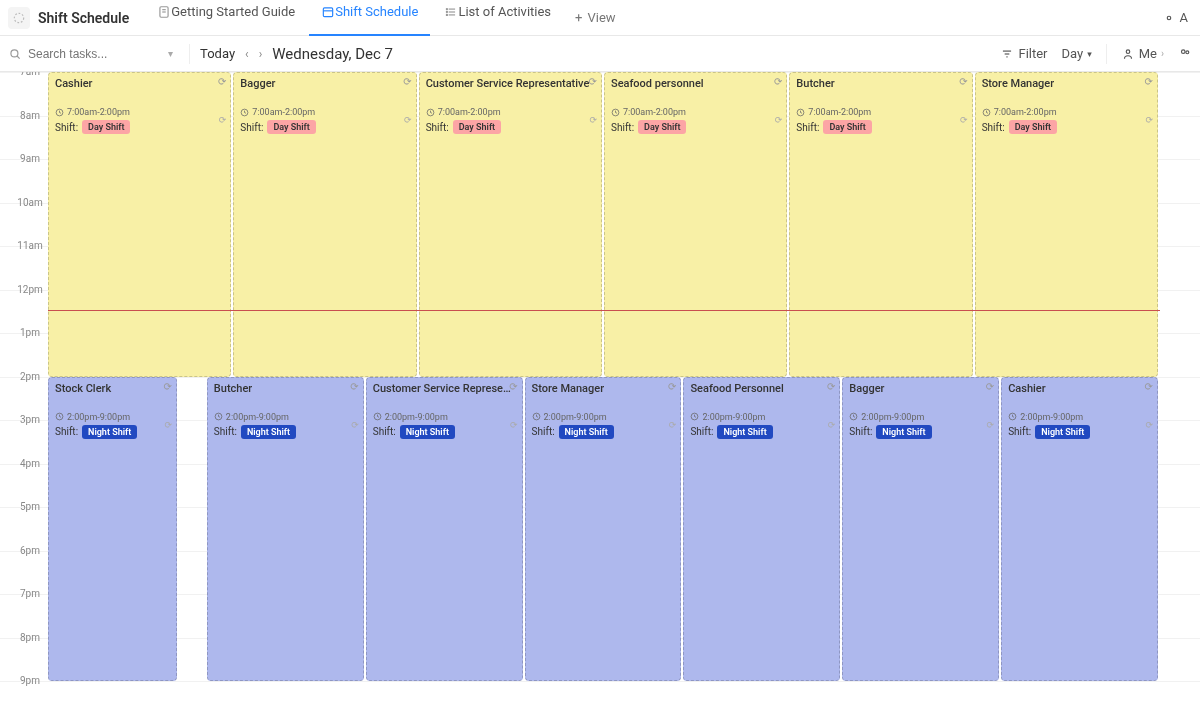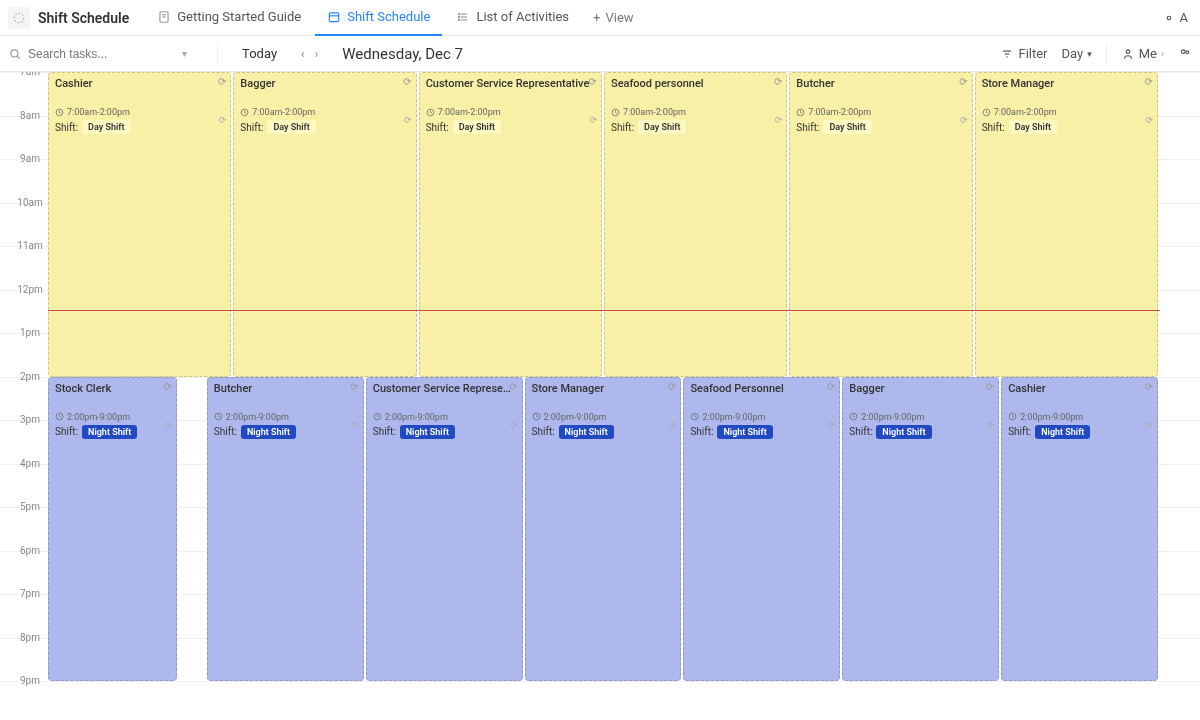--- a/index.html
+++ b/index.html
@@ -1,29 +1,29 @@
 <!DOCTYPE html>
 <html><head>
 <meta charset="utf-8">
 <style>
 * { box-sizing: border-box; margin: 0; padding: 0; }
 body { font-family: -apple-system, BlinkMacSystemFont, "Segoe UI", Roboto, sans-serif; font-size: 12px; color: #333; background: #fff; overflow: hidden; }
 .topbar { display: flex; align-items: center; height: 36px; border-bottom: 1px solid #e8e8e8; padding: 0 8px; gap: 2px; }
 .topbar .logo-box { width: 22px; height: 22px; background: #f4f4f4; border-radius: 4px; display: flex; align-items: center; justify-content: center; margin-right: 6px; }
 .topbar .title { font-size: 14px; font-weight: 600; color: #333; margin-right: 14px; }
-.tab { display: flex; align-items: center; gap: 6px; padding: 0 12px; height: 36px; color: #555; cursor: pointer; border-bottom: 2px solid transparent; font-size: 13px; }
+.tab { display: flex; align-items: flex-end; padding: 15px 12px; height: 36px; color: #555; cursor: pointer; border-bottom: 2px solid transparent; font-size: 13px; }
 .tab.active { color: #2684ff; border-bottom-color: #2684ff; }
 .tab .icon { width: 14px; height: 14px; opacity: .6; }
 .tab.active .icon { opacity: 1; }
 .addview { display: flex; align-items: center; gap: 5px; padding: 0 10px; color: #777; cursor: pointer; font-size: 13px; }
 .spacer { flex: 1; }
 .right-tools { display: flex; align-items: center; gap: 10px; padding-right: 4px; color: #555; }
 .right-tools .pill { display:flex; align-items:center; gap:4px; cursor:pointer; font-size:13px; }
 
-.secondbar { display: flex; align-items: center; height: 36px; border-bottom: 1px solid #e8e8e8; padding: 0 8px; gap: 24px; }
+.secondbar { display: flex; align-items: center; height: 36px; border-bottom: 1px solid #e8e8e8; padding: 0 8px; gap: 10px; }
 .search { display:flex; align-items:center; gap:6px; width: 150px; color:#999; }
 .search input { border: none; outline: none; font-size: 12px; color:#333; width:120px; }
 .chev-down { color:#aaa; font-size: 10px; margin-right:6px; }
 .divider { width:1px; height:20px; background:#eee; }
 .today { font-size:13px; color:#333; cursor:pointer; }
 .nav-arrows { display:flex; gap:10px; color:#888; }
 .nav-arrows span { cursor:pointer; }
 .date-head { font-size:15px; color:#333; }
 .right2 { margin-left:auto; display:flex; align-items:center; gap:14px; color:#555; font-size:13px; }
 .right2 .itm { display:flex; align-items:center; gap:4px; cursor:pointer; }
@@ -37,21 +37,21 @@
 .now-line { position:absolute; left:48px; right:40px; height:0; border-top:1px solid #c94f4f; z-index:5; }
 .events { position:absolute; left:48px; right:40px; top:0; bottom:0; }
 
 .ev { position:absolute; border-radius:4px; padding:4px 6px 4px 6px; overflow:hidden; border:1px dashed rgba(0,0,0,.18); }
 .ev.day { background:#f8f0a6; }
 .ev.night { background:#aeb8ed; }
 .ev .title { font-size:11px; color:#333; font-weight:500; white-space:nowrap; overflow:hidden; text-overflow:ellipsis; }
 .ev .time { font-size:9px; color:#666; display:flex; align-items:center; gap:3px; margin-top:17px; }
 .ev .shift { font-size:10px; color:#333; margin-top:3px; display:flex; align-items:center; gap:4px; }
 .ev .badge { font-size:9px; font-weight:600; padding:2px 6px; border-radius:3px; display:inline-block; }
-.ev .badge.day { background:#fef9c3; color:#333; }
+.ev .badge.day { background:#fca5a5; color:#333; }
 .ev .badge.night { background:#2149c1; color:#fff; }
 .ev .corner { position:absolute; top:3px; right:4px; font-size:10px; color:#999; }
 .ev .handle { position:absolute; right:4px; font-size:9px; color:#aaa; top:42px; }
 
 svg.i { width:14px; height:14px; stroke:currentColor; fill:none; stroke-width:2; }
 .logo-svg { width:14px; height:14px; stroke:#bbb; fill:none; stroke-width:2; }
 </style>
 </head>
 <body>
 

